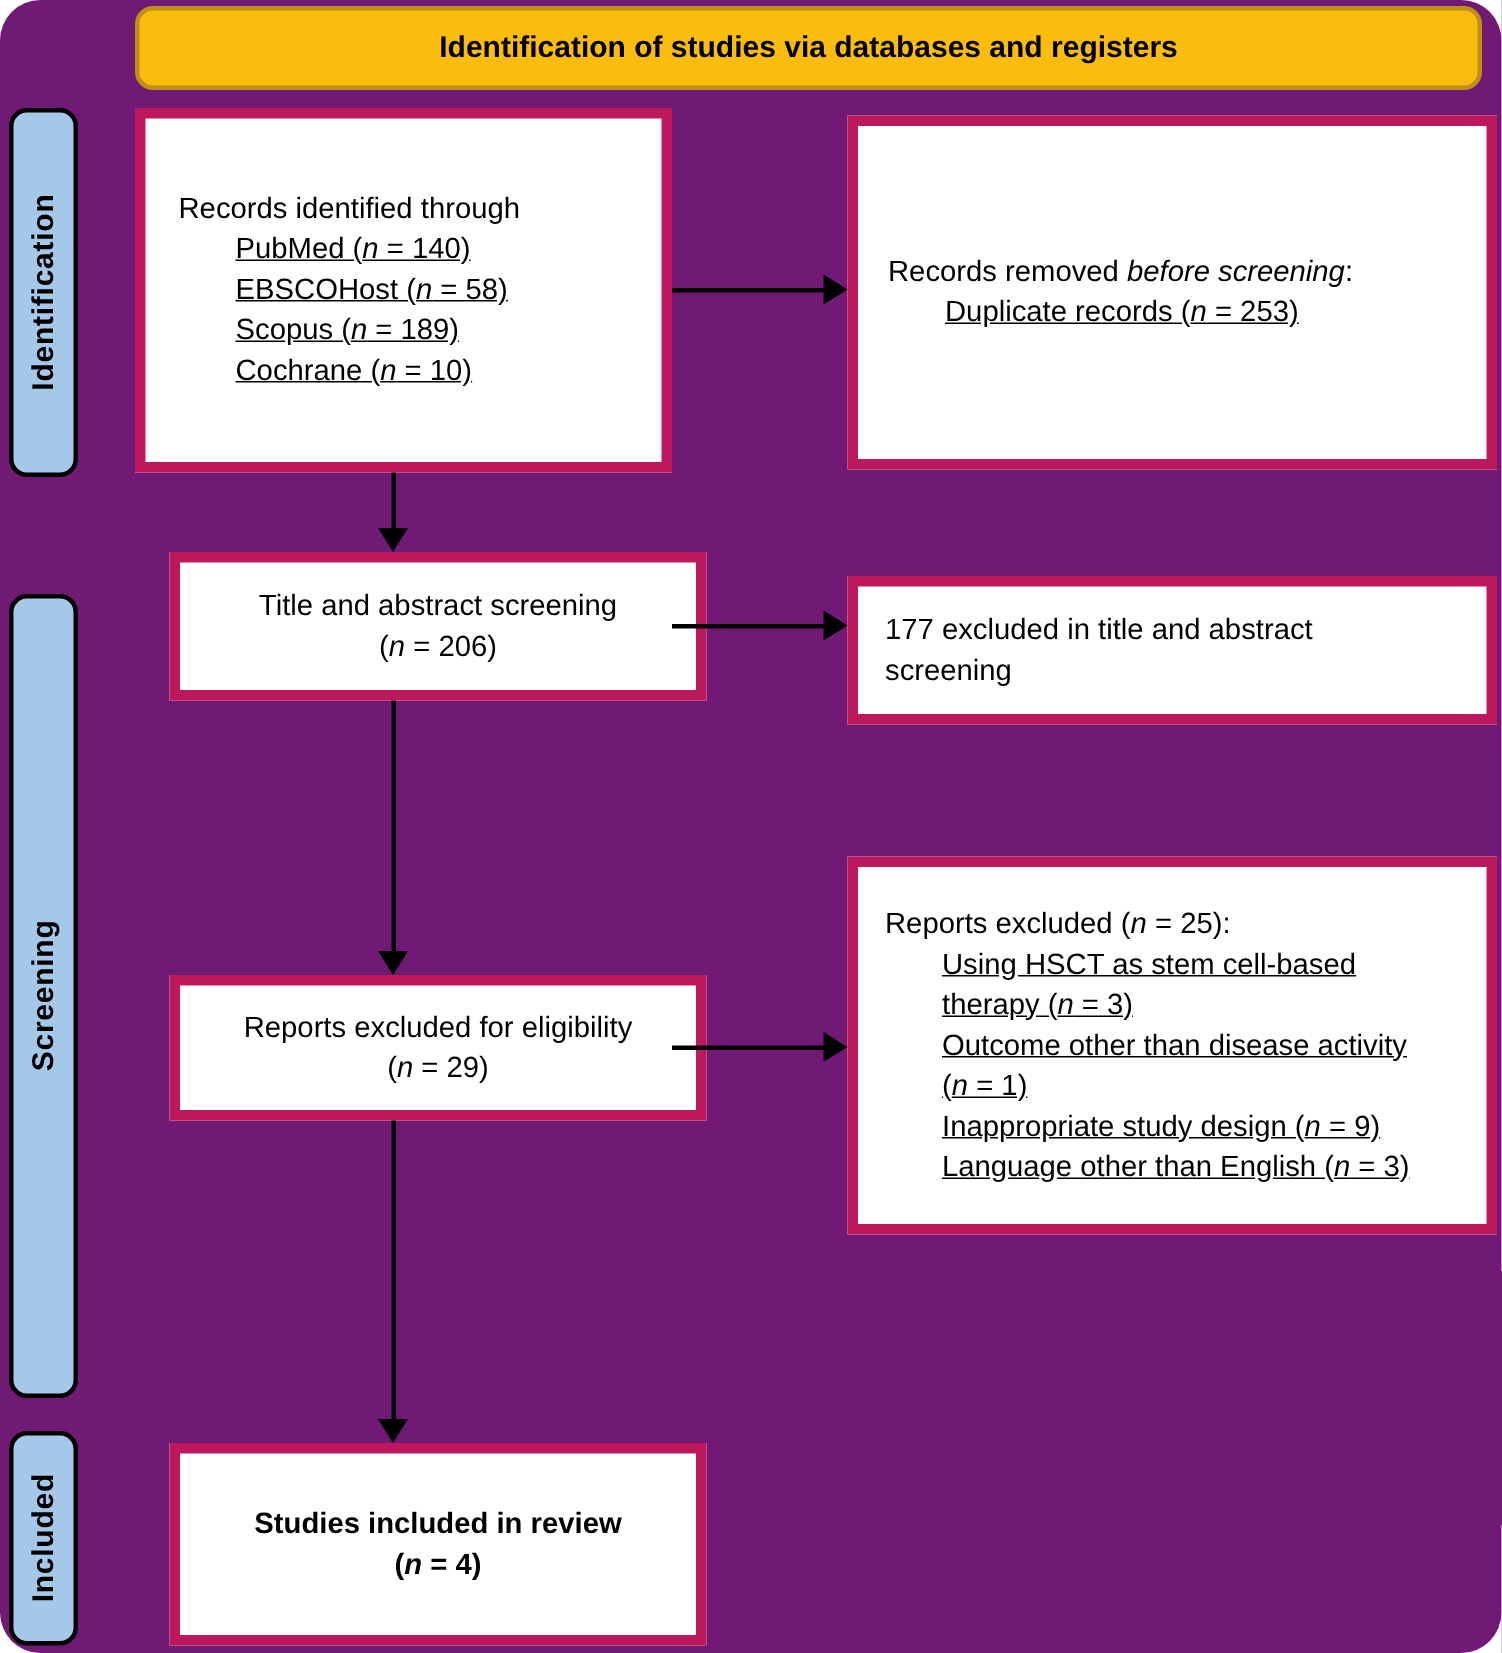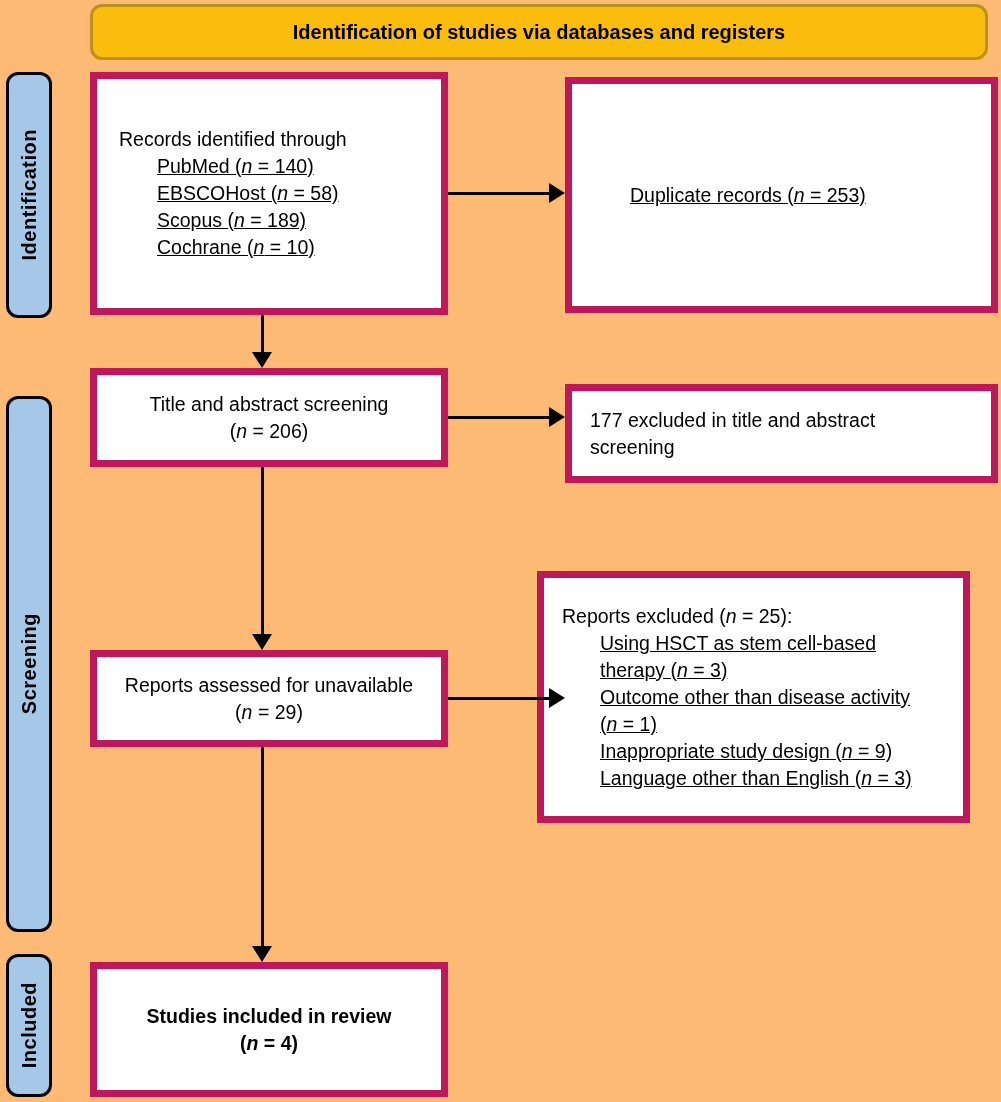--- a/index.html
+++ b/index.html
@@ -4,22 +4,23 @@
 <style>
   html, body { margin: 0; padding: 0; background: #ffffff; }
   body {
     font-family: "Liberation Sans", "DejaVu Sans", sans-serif;
     color: #000;
   }
   #canvas {
     position: relative;
     width: 1001px;
     height: 1102px;
-    background: #fdba74;
+    background: #701a75;
     overflow: hidden;
+    border-radius: 27px;
   }
 
   
   .banner {
     position: absolute;
     left: 90px; top: 4px;
     width: 898px; height: 56px;
     box-sizing: border-box;
     background: #FBBD0D;
     border: 3px solid #BD9017;
@@ -62,31 +63,31 @@
     box-sizing: border-box;
     background: #ffffff;
     border: 7px solid #be185d;
     display: flex;
     flex-direction: column;
     justify-content: center;
     font-size: 19.5px;
     line-height: 27px;
   }
   .fbox.left-align  { align-items: flex-start; text-align: left; }
-  .fbox.center-align{ align-items: center;     text-align: center; }
+  .fbox.center-align{ align-items: center;     text-align: center; margin-left: 23px; }
   .fbox .line { white-space: nowrap; }
   .fbox .line.indent { padding-left: 38px; text-decoration: underline; }
   .it { font-style: italic; }
 
   #box-identified        { left: 90px;  top: 72px;  width: 358px; height: 243px; padding-left: 22px; }
   #box-removed           { left: 565px; top: 77px;  width: 433px; height: 236px; padding-left: 20px; }
   #box-title-abstract    { left: 90px;  top: 368px; width: 358px; height: 99px; }
   #box-excluded-ta       { left: 565px; top: 368px; width: 433px; height: 99px;  padding-left: 18px; margin-top: 16px; }
   #box-assessed          { left: 90px;  top: 650px; width: 358px; height: 97px; }
-  #box-reports-excluded  { left: 537px; top: 571px; width: 433px; height: 252px; padding-left: 18px; }
+  #box-reports-excluded  { left: 565px; top: 571px; width: 433px; height: 252px; padding-left: 18px; }
   #box-included          { left: 90px;  top: 962px; width: 358px; height: 135px; font-weight: bold; }
 
   
   .v-arrow { position: absolute; width: 0; }
   .v-arrow .shaft {
     position: absolute;
     left: -1px; top: 0;
     width: 2.5px;
     background: #000;
   }
@@ -135,35 +136,36 @@
 
   <div class="fbox left-align" id="box-identified">
       <div class="line"><span>Records identified through</span></div>
       <div class="line indent"><span>PubMed (</span><span class="it">n</span><span> = 140)</span></div>
       <div class="line indent"><span>EBSCOHost (</span><span class="it">n</span><span> = 58)</span></div>
       <div class="line indent"><span>Scopus (</span><span class="it">n</span><span> = 189)</span></div>
       <div class="line indent"><span>Cochrane (</span><span class="it">n</span><span> = 10)</span></div>
     </div>
 
   <div class="fbox left-align" id="box-removed">
+      <div class="line"><span>Records removed </span><span class="it">before screening</span><span>:</span></div>
       <div class="line indent"><span>Duplicate records (</span><span class="it">n</span><span> = 253)</span></div>
     </div>
 
   <div class="fbox center-align" id="box-title-abstract">
       <div class="line"><span>Title and abstract screening</span></div>
       <div class="line"><span>(</span><span class="it">n</span><span> = 206)</span></div>
     </div>
 
   <div class="fbox left-align" id="box-excluded-ta">
       <div class="line"><span>177 excluded in title and abstract</span></div>
       <div class="line"><span>screening</span></div>
     </div>
 
   <div class="fbox center-align" id="box-assessed">
-      <div class="line"><span>Reports assessed for unavailable</span></div>
+      <div class="line"><span>Reports excluded for eligibility</span></div>
       <div class="line"><span>(</span><span class="it">n</span><span> = 29)</span></div>
     </div>
 
   <div class="fbox left-align" id="box-reports-excluded">
       <div class="line"><span>Reports excluded (</span><span class="it">n</span><span> = 25):</span></div>
       <div class="line indent"><span>Using HSCT as stem cell-based</span></div>
       <div class="line indent"><span>therapy (</span><span class="it">n</span><span> = 3)</span></div>
       <div class="line indent"><span>Outcome other than disease activity</span></div>
       <div class="line indent"><span>(</span><span class="it">n</span><span> = 1)</span></div>
       <div class="line indent"><span>Inappropriate study design (</span><span class="it">n</span><span> = 9)</span></div>

